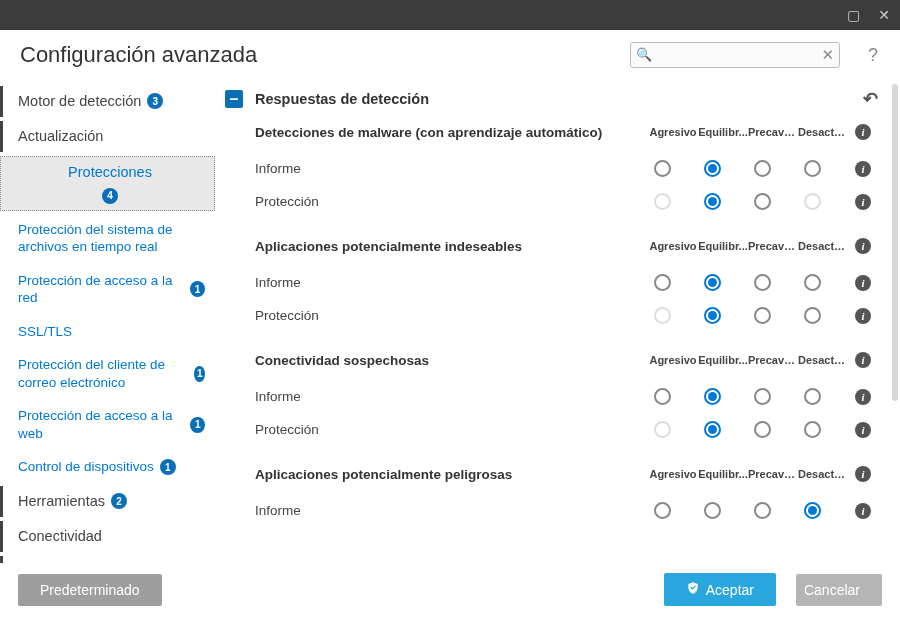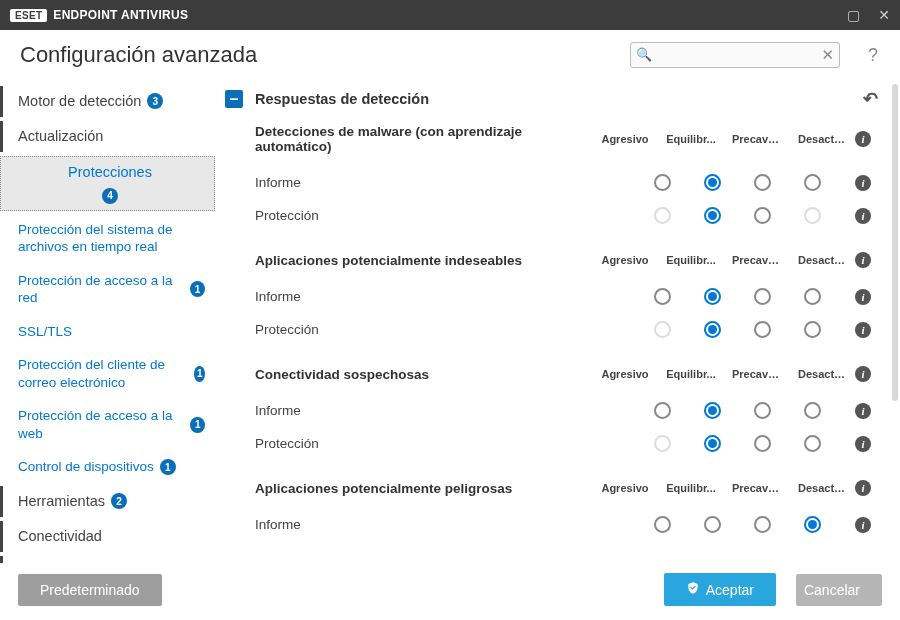--- a/index.html
+++ b/index.html
@@ -28,21 +28,21 @@
 .sidebar-item .badge { display: inline-flex; width: 16px; height: 16px; border-radius: 50%; background: #0a6fb7; color: #fff; font-size: 10px; font-weight: bold; align-items: center; justify-content: center; }
 
 .main { flex: 1; overflow-y: auto; padding: 12px 22px 10px 10px; position: relative; }
 .section-title { display: flex; align-items: center; gap: 12px; font-size: 14.5px; font-weight: 600; color: #333; margin-bottom: 14px; }
 .collapse-btn { width: 18px; height: 18px; background: #0a6fb7; color: #fff; display: inline-flex; align-items: center; justify-content: center; font-weight: bold; font-size: 16px; cursor: pointer; border-radius: 2px; }
 .undo-icon { margin-left: auto; color: #555; font-size: 18px; cursor: pointer; }
 
 .group { margin-bottom: 20px; padding-left: 30px; }
 .group-header { display: flex; align-items: center; font-size: 13.5px; font-weight: 600; color: #333; margin-bottom: 12px; }
 .group-header .gh-title { flex: 1; }
-.col-labels { display: flex; gap: 16px; }
+.col-labels { display: flex; gap: 0; }
 .col-label { width: 50px; font-size: 11px; font-weight: 600; color: #444; text-align: center; overflow: hidden; text-overflow: ellipsis; white-space: nowrap; }
 .info-col { width: 30px; text-align: center; }
 
 .info-icon { display: inline-flex; width: 16px; height: 16px; border-radius: 50%; background: #555; color: #fff; font-size: 11px; font-weight: bold; font-style: italic; align-items: center; justify-content: center; font-family: Georgia, serif; }
 
 .row { display: flex; align-items: center; padding: 8px 0; font-size: 13.5px; color: #444; gap: 11px; }
 .row .row-label { flex: 1; }
 .radio-cells { display: flex; }
 .radio-cell { width: 50px; display: flex; justify-content: center; }
 .radio { width: 17px; height: 17px; border: 2px solid #888; border-radius: 50%; cursor: pointer; display: inline-flex; align-items: center; justify-content: center; background: #fff; }
@@ -56,24 +56,20 @@
 .btn.primary { background: #29a6dd; display: flex; align-items: center; gap: 6px; }
 .btn.cancel { background: #b5b5b5; padding-left: 8px; }
 .footer .spacer { flex: 1; }
 
 .scrollbar-fake { position: absolute; right: 2px; top: 8px; width: 6px; height: 65%; background: #d8d8d8; border-radius: 3px; }
 </style>
 </head>
 <body>
 
 <div class="titlebar">
-  <div class="brand">
-    <span class="eset">ESET</span>
-    <span>ENDPOINT ANTIVIRUS</span>
-  </div>
   <div class="controls">
     <span>▢</span>
     <span>✕</span>
   </div>
 </div>
 
 <div class="header">
   <h1>Configuración avanzada</h1>
   <div class="search">
     <span class="mag">🔍</span>

